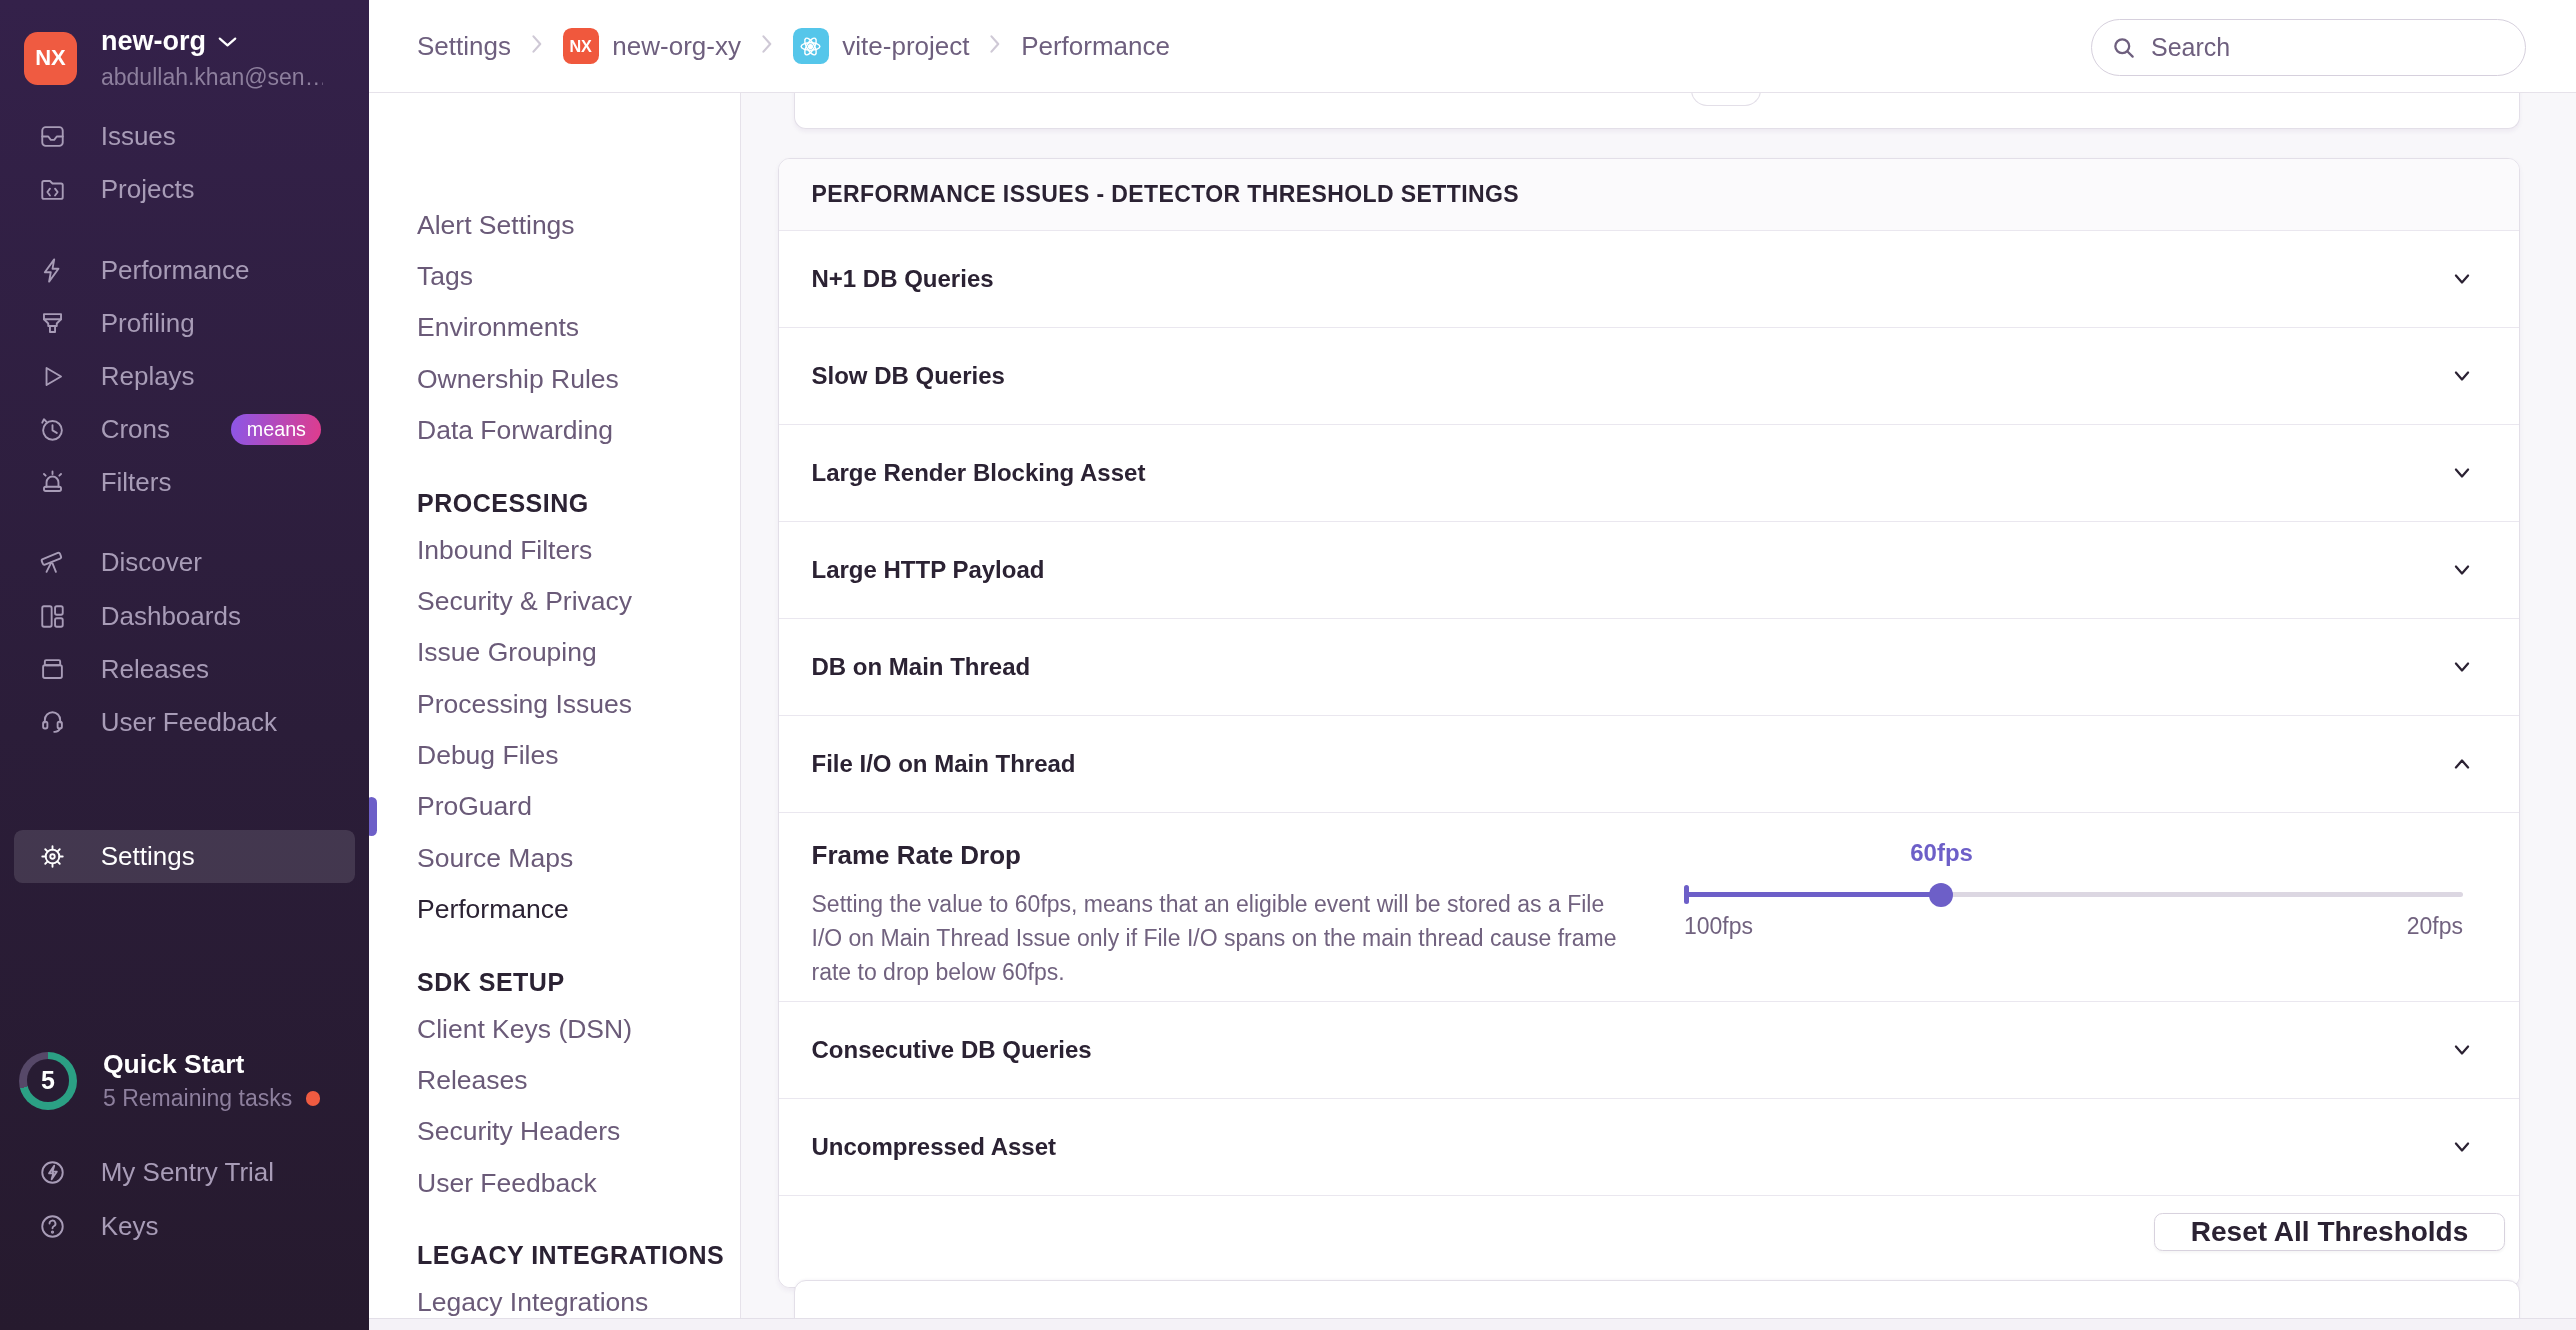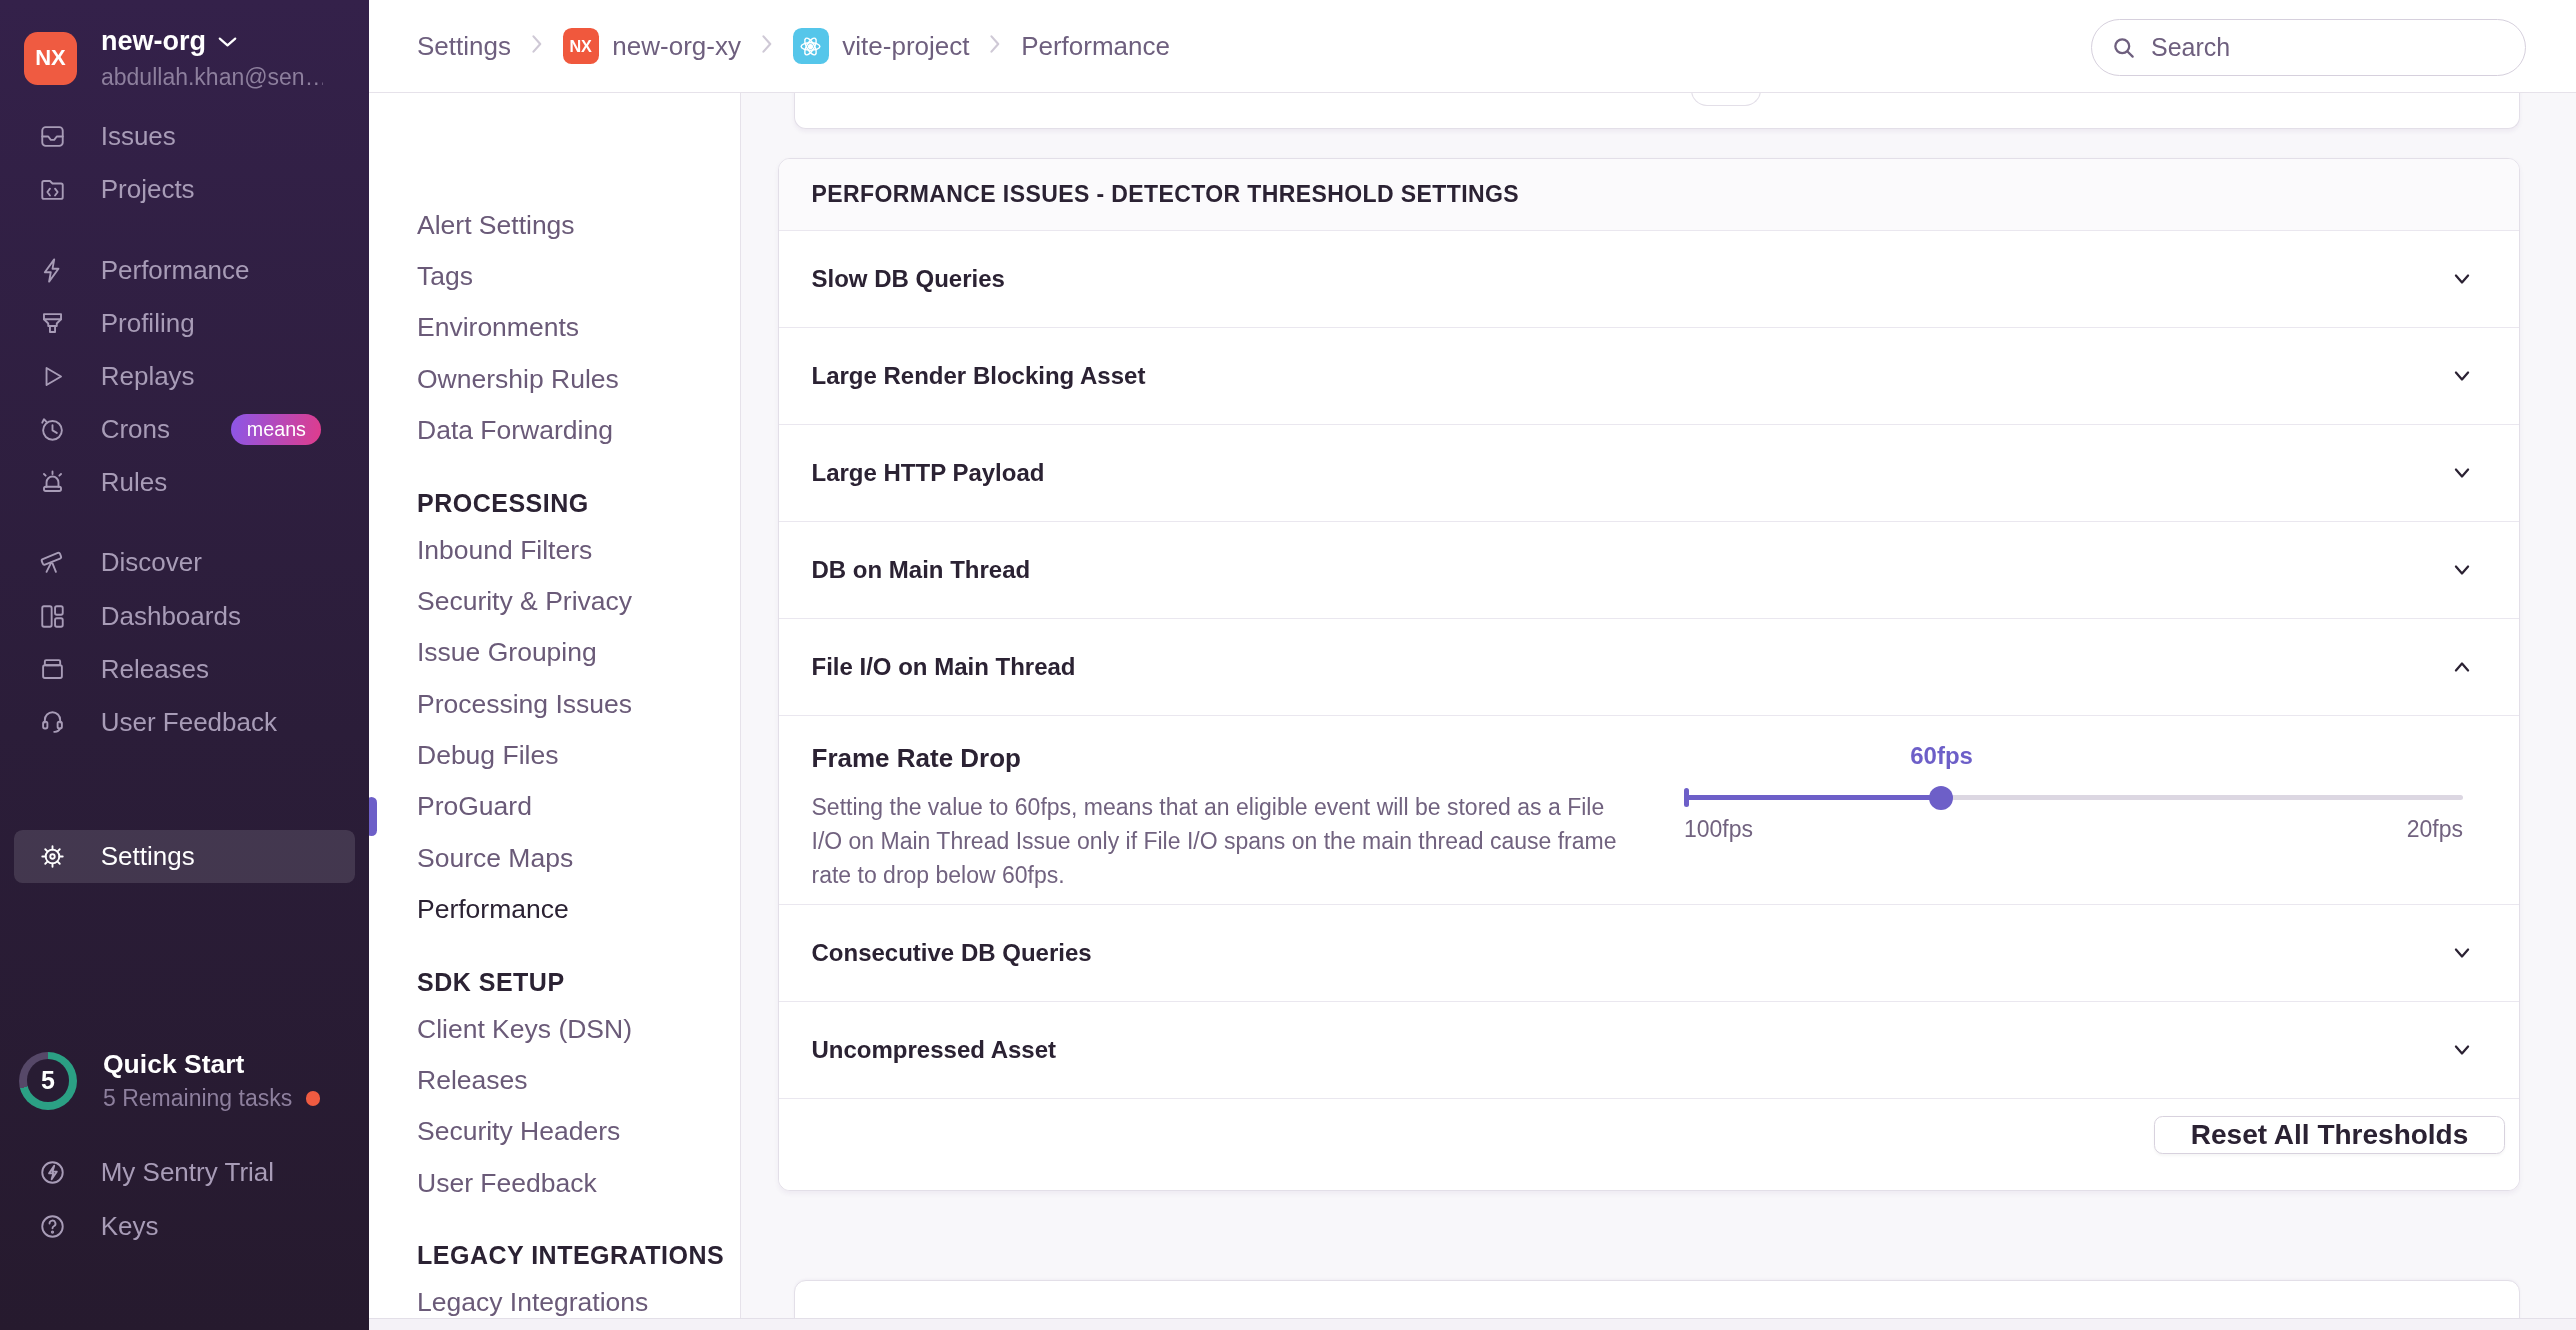--- a/index.html
+++ b/index.html
@@ -172,21 +172,21 @@
       <span class="beta-badge">means</span>
     </div>
     <div class="nav-item" style="top:456px">
       <span class="ic">
           <svg viewBox="0 0 34 34">
             <path d="M10 22v-5a7 7 0 0 1 14 0v5"></path>
             <rect x="7" y="22" width="20" height="5" rx="2"></rect>
             <path d="M17 4v3M7 7l2 2M27 7l-2 2"></path>
           </svg>
         </span>
-      <span>Rules</span>
+      <span>Filters</span>
     </div>
     <div class="nav-item" style="top:536px">
       <span class="ic">
           <svg viewBox="0 0 34 34">
             <g transform="rotate(-22 16 12)">
               <rect x="4" y="9" width="23" height="7" rx="2"></rect>
             </g>
             <path d="M15 18l-5 10M17 18l4 10"></path>
           </svg>
         </span>
@@ -336,20 +336,26 @@
   </nav>
 
   <main class="main">
     <div class="partial-panel"></div>
     <div class="notch"></div>
 
     <section class="panel">
       <div class="panel-header">PERFORMANCE ISSUES - DETECTOR THRESHOLD SETTINGS</div>
 
       <div class="prow">
+        <span class="row-label">N+1 DB Queries</span>
+        <svg width="26" height="26" viewBox="0 0 30 30">
+            <path d="M8 11l7 8 7-8"></path>
+          </svg>
+      </div>
+      <div class="prow">
         <span class="row-label">Slow DB Queries</span>
         <svg width="26" height="26" viewBox="0 0 30 30">
             <path d="M8 11l7 8 7-8"></path>
           </svg>
       </div>
       <div class="prow">
         <span class="row-label">Large Render Blocking Asset</span>
         <svg width="26" height="26" viewBox="0 0 30 30">
             <path d="M8 11l7 8 7-8"></path>
           </svg>

